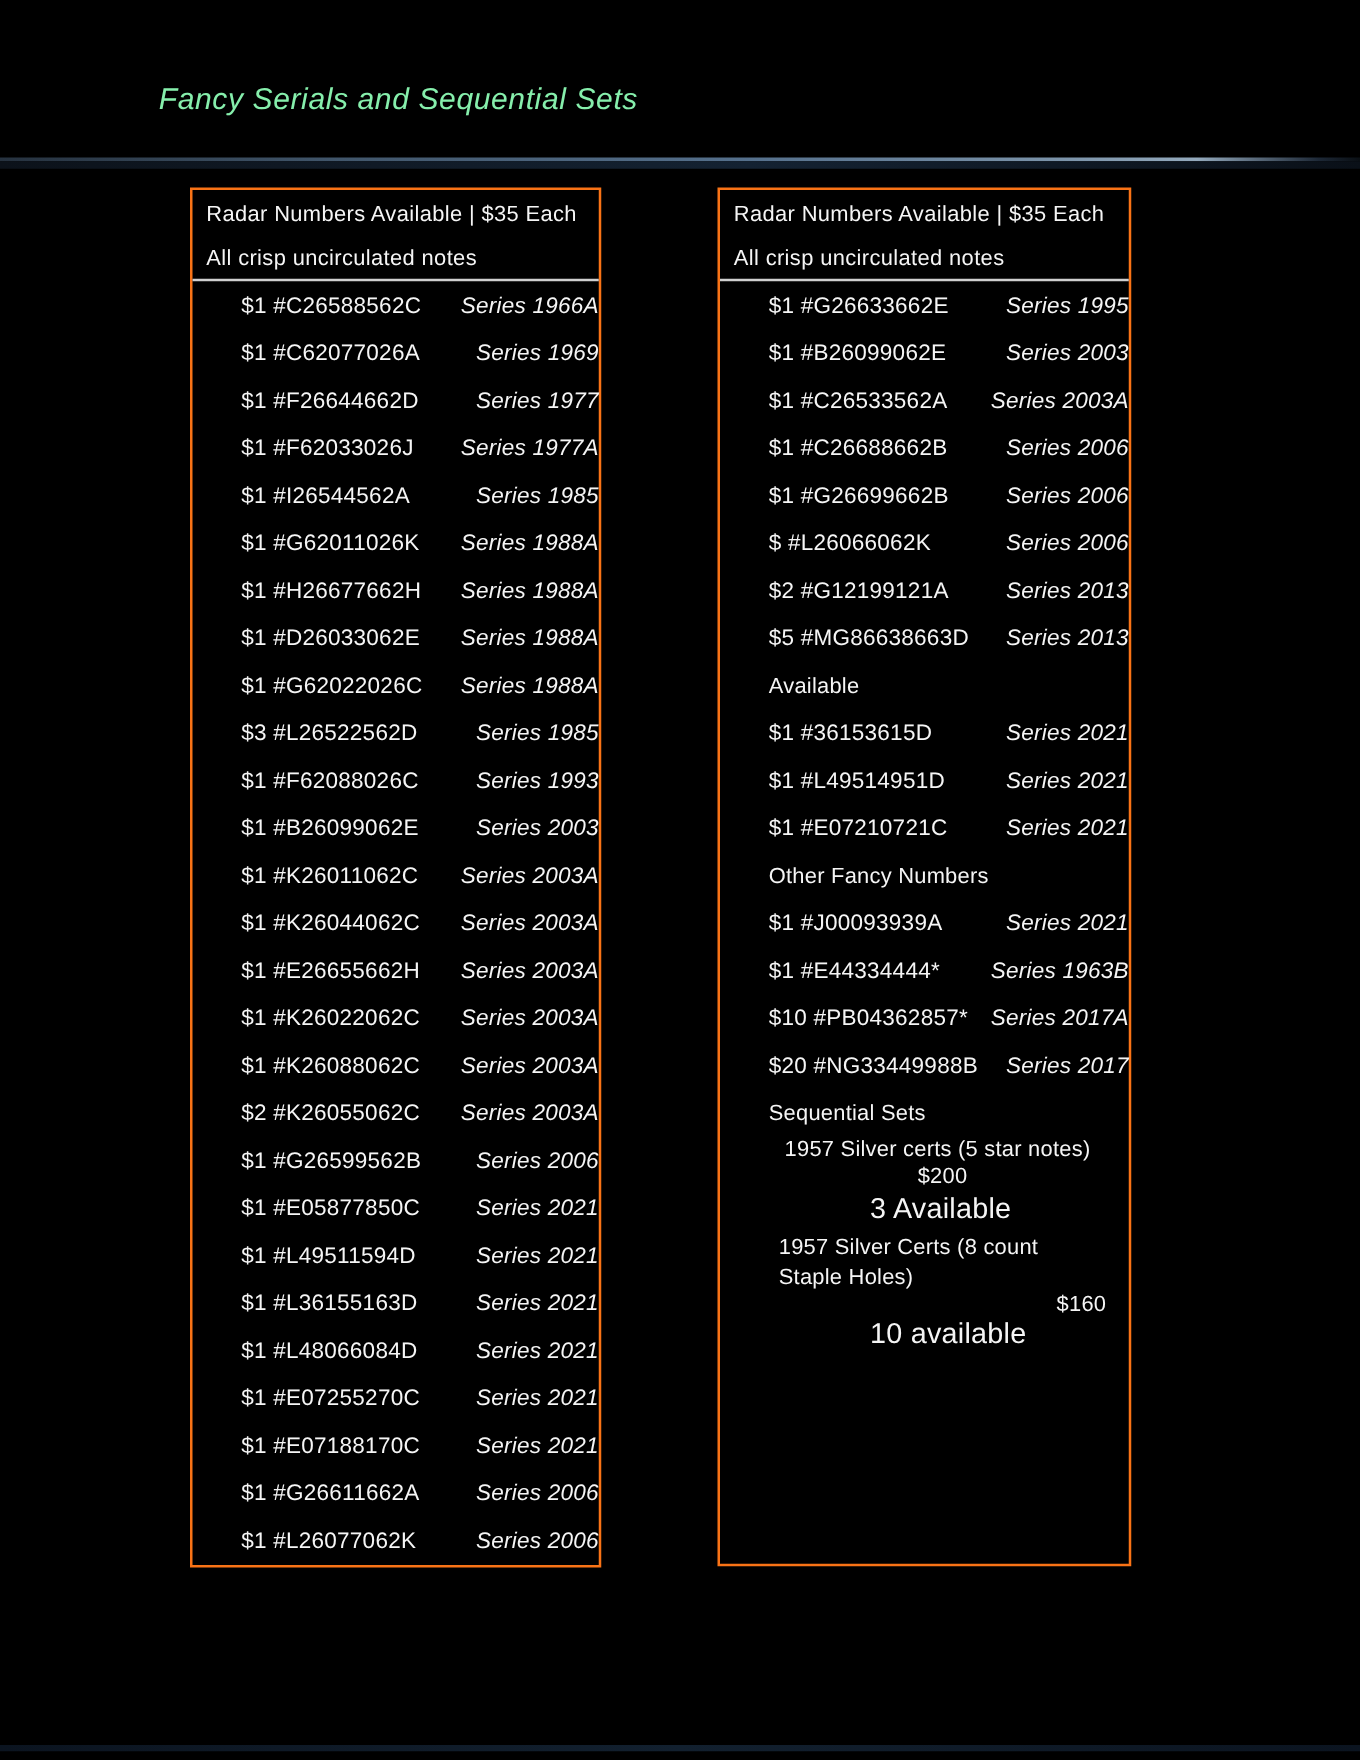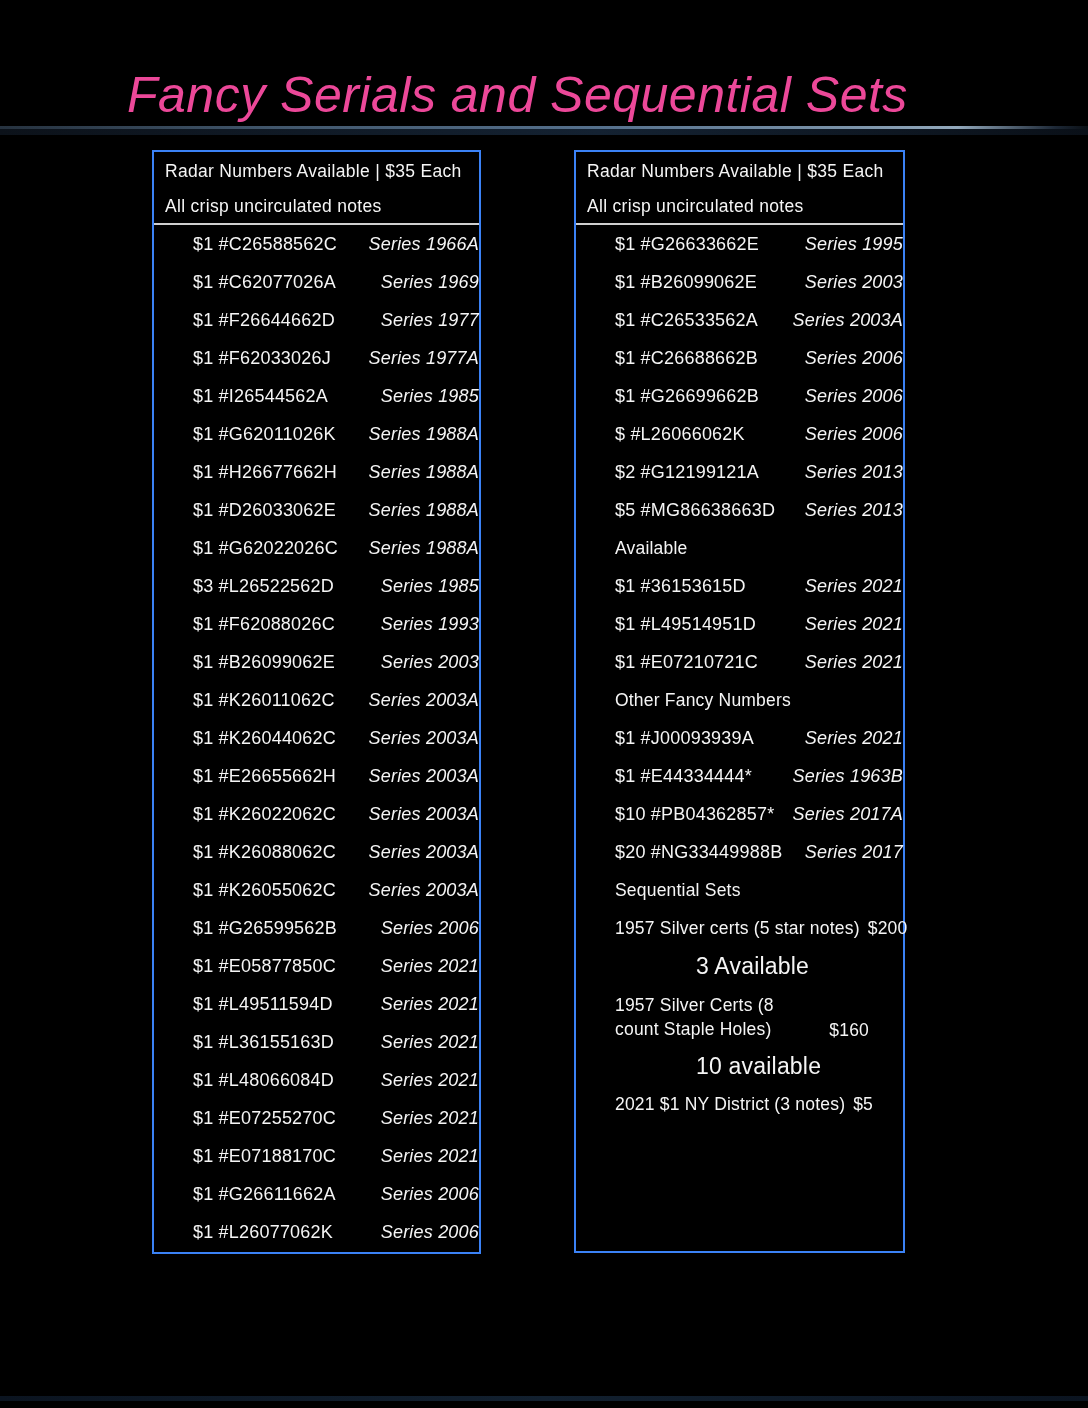--- a/index.html
+++ b/index.html
@@ -7,43 +7,43 @@
     position:relative;
     width:1088px;height:1408px;
     background:#000;
     color:#f5f5f5;
     font-family:"Liberation Sans", sans-serif;
     overflow:hidden;
   }
   .title{
     position:absolute;
     left:127px;top:66px;
-    font-size:50px;
+    font-size:24px;
     font-style:italic;
     font-weight:500;
     letter-spacing:0.5px;
-    color:#ec4899;
+    color:#86efac;
     white-space:nowrap;
   }
   .divider-line{
     position:absolute;left:0;top:126px;width:1088px;height:3px;
     background:linear-gradient(90deg,#26323f 0%,#41566b 25%,#55708c 55%,#7b93a9 78%,#93a9bc 88%,#1d2836 97%,#0a0f14 100%);
   }
   .divider-under{
     position:absolute;left:0;top:129px;width:1088px;height:6px;
     background:linear-gradient(90deg,#0c121a 0%,#142232 55%,#0a1018 100%);
   }
   .bottom-line{
     position:absolute;left:0;top:1396px;width:1088px;height:5px;
     background:linear-gradient(90deg,#0b1420 0%,#12202f 50%,#0b1420 100%);
   }
   .table{
     position:absolute;top:150px;
     box-sizing:border-box;
-    border:2px solid #3b82f6;
+    border:2px solid #f97316;
     background:#000;
   }
   .table-left{left:152px;width:329px;height:1104px;}
   .table-right{left:574px;width:331px;height:1103px;}
   .thead{
     box-sizing:border-box;
     height:73px;
     padding:2px 0 0 11px;
     border-bottom:2px solid #cfcfcf;
     font-size:17.5px;
@@ -62,22 +62,23 @@
     font-size:18px;
     letter-spacing:0.2px;
     white-space:nowrap;
     margin-left:28px;
   }
   .row .desc{display:inline-block;width:192px;}
   .row .series{flex:1;font-style:italic;}
   .row-section{font-size:17.5px;}
   .row-set{
     justify-content:space-between;
-    padding-right:34px;
+    padding-right:18px;
     font-size:17.5px;
+    flex-direction:column;
   }
   .row-set .set-desc{flex:1;}
   .row-set .price{margin-left:8px;}
   .row-wrap{
     height:62px;
     align-items:flex-end;
     white-space:normal;
     padding-bottom:6px;
   }
   .row-wrap .set-desc{
@@ -167,21 +168,21 @@
         </div>
         <div class="row row-item">
           <span class="desc">$1 #K26022062C</span>
           <span class="series">Series 2003A</span>
         </div>
         <div class="row row-item">
           <span class="desc">$1 #K26088062C</span>
           <span class="series">Series 2003A</span>
         </div>
         <div class="row row-item">
-          <span class="desc">$1 #K26055062C</span>
+          <span class="desc">$2 #K26055062C</span>
           <span class="series">Series 2003A</span>
         </div>
         <div class="row row-item">
           <span class="desc">$1 #G26599562B</span>
           <span class="series">Series 2006</span>
         </div>
         <div class="row row-item">
           <span class="desc">$1 #E05877850C</span>
           <span class="series">Series 2021</span>
         </div>
@@ -298,22 +299,18 @@
         <div class="row row-note">
           <span class="note-label">3 Available</span>
         </div>
         <div class="row row-set row-wrap">
           <span class="set-desc">1957 Silver Certs (8 count Staple Holes)</span>
           <span class="price">$160</span>
         </div>
         <div class="row row-note">
           <span class="note-label">10 available</span>
         </div>
-        <div class="row row-set">
-          <span class="set-desc">2021 $1 NY District (3 notes)</span>
-          <span class="price">$5</span>
-        </div>
       </div>
   </div>
 
   <div class="bottom-line"></div>
 
 </div>
 
 </body></html>

